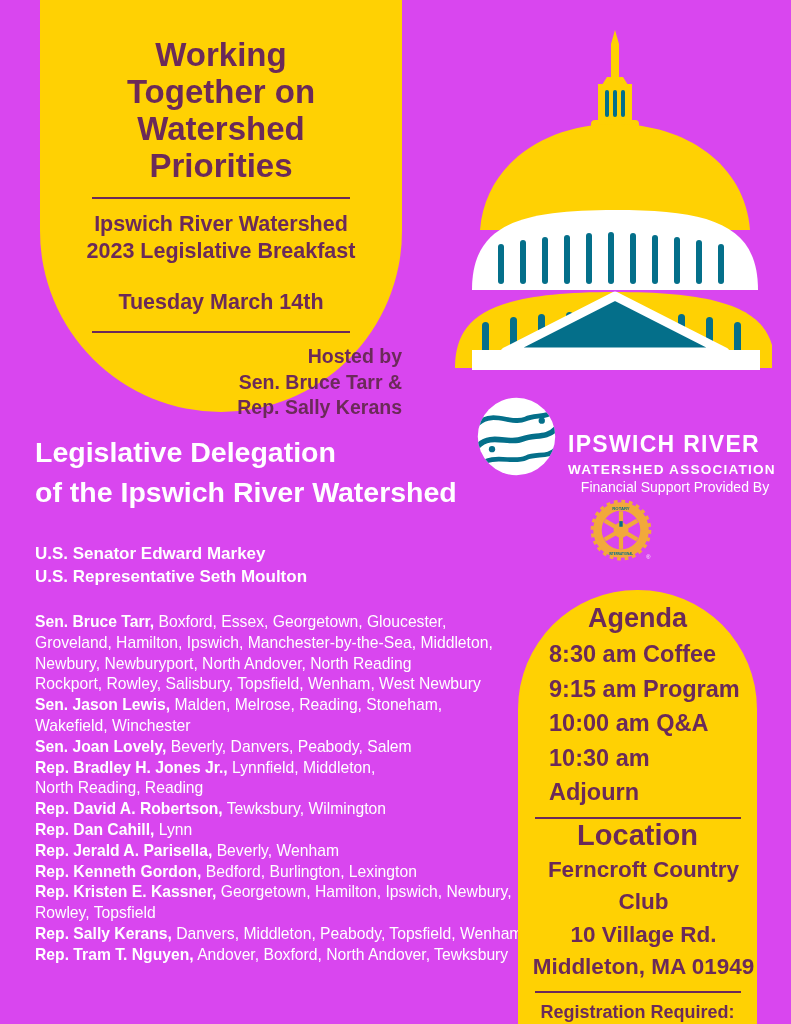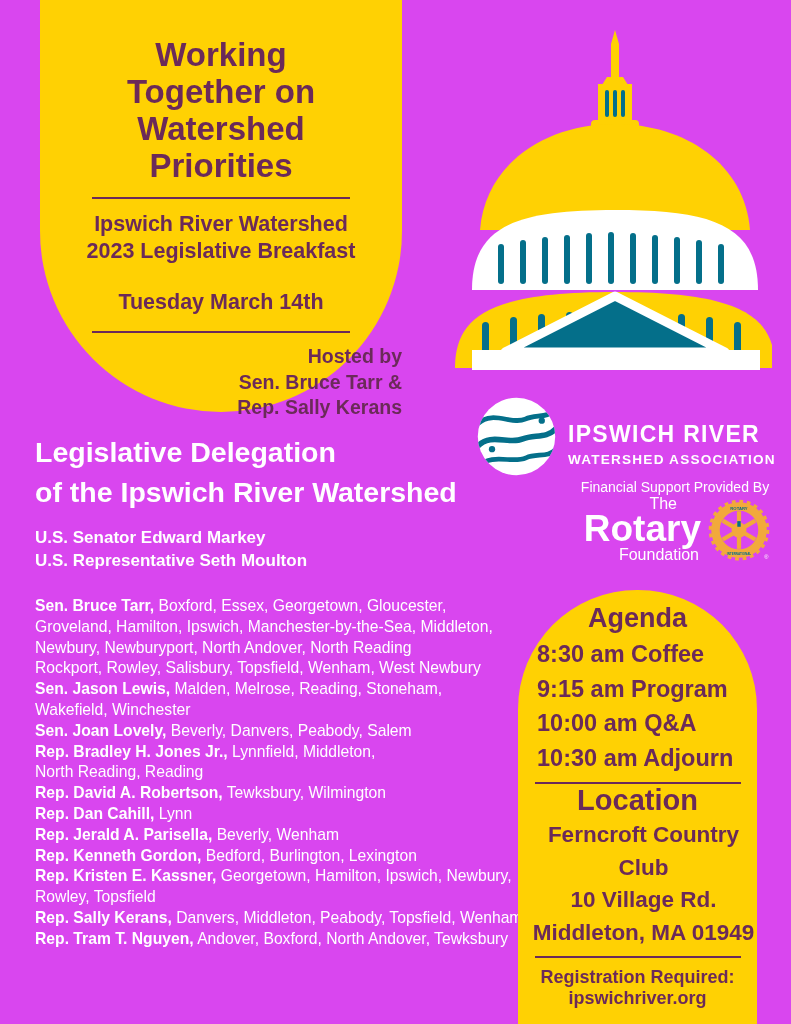--- a/index.html
+++ b/index.html
@@ -16,48 +16,48 @@
   .hero-sep2{width:258px;margin:16px auto 0;}
   .hero .subtitle{margin:12px 0 0;font-size:21.5px;line-height:27px;font-weight:700;}
   .hero .date{margin:25px 0 0;font-size:21.5px;font-weight:700;}
   .hero .hosted{margin:11px 0 0;font-size:19.5px;line-height:25.5px;font-weight:700;text-align:right;}
 
   
   .capitol{position:absolute;left:450px;top:28px;width:322px;height:345px;}
 
   
   .irwa-logo{position:absolute;left:477px;top:397px;width:79px;height:79px;}
-  .irwa-text{position:absolute;left:568px;top:421px;color:#fff;}
+  .irwa-text{position:absolute;left:568px;top:431px;color:#fff;}
   .irwa-text .l1{font-size:23px;font-weight:700;letter-spacing:1.3px;}
   .irwa-text .l2{font-size:13.6px;font-weight:700;letter-spacing:1.2px;margin-top:4px;}
 
   
   .support-label{position:absolute;left:545px;top:479px;width:260px;margin:0;text-align:center;
                  color:#fff;font-size:14px;}
   .rotary{position:absolute;left:583px;top:496px;display:flex;align-items:flex-start;color:#fff;}
   .rotary .rtxt{width:118px;}
   .rotary .the{font-size:16px;text-align:right;padding-right:24px;line-height:16px;}
   .rotary .rot{font-size:37px;font-weight:700;line-height:34px;text-align:right;}
   .rotary .fdn{font-size:16px;text-align:right;padding-right:2px;line-height:18px;}
   .rotary svg{margin-left:6px;margin-top:2px;}
 
   
   .delegation{position:absolute;left:35px;top:432px;width:505px;color:#fff;}
   .delegation h2{margin:0;font-size:28.5px;line-height:40px;font-weight:700;white-space:pre-line;}
-  .federal-block{margin-top:14px;margin-bottom:24px;}
+  .federal-block{margin-top:30px;margin-bottom:24px;}
   .federal-block p{margin:0;font-size:17px;line-height:23px;font-weight:700;}
   .member{margin:0;font-size:15.7px;line-height:20.8px;white-space:pre-line;}
   .member strong{font-weight:700;}
 
   
   .arch{position:absolute;left:518px;top:590px;width:239px;height:434px;background:#FFD103;
         border-radius:119px 119px 0 0;color:#6B2A59;text-align:center;}
   .arch h3{margin:0;font-weight:700;}
   .agenda-title{padding-top:13px;font-size:27px;}
-  .agenda-list{list-style:none;margin:3px 0 0;padding:0 0 0 19px;text-align:left;}
+  .agenda-list{list-style:none;margin:3px 12px 0;padding:0 0 0 19px;text-align:left;}
   .agenda-list li{font-size:23.5px;line-height:34.5px;font-weight:700;}
   .arch-sep{width:206px;margin:7px auto 0;border-top:2.5px solid #6B2A59;}
   .location-title{margin-top:1px;font-size:29px;}
   .location-lines{margin:2px 0 0;font-size:22.5px;line-height:32.5px;font-weight:700;padding-left:12px;}
   .registration{margin:9px 0 0;font-size:18px;line-height:21px;font-weight:700;}
 </style>
 </head>
 <body>
 
 <div class="page">
@@ -140,25 +140,20 @@
     <circle cx="82" cy="30" r="4" fill="#046F8A"></circle>
     <circle cx="19" cy="66" r="4" fill="#046F8A"></circle>
   </svg>
   <div class="irwa-text">
     <div class="l1">IPSWICH RIVER</div>
     <div class="l2">WATERSHED ASSOCIATION</div>
   </div>
 
   <p class="support-label">Financial Support Provided By</p>
   <div class="rotary">
-    <div class="rtxt">
-      <div class="the">The</div>
-      <div class="rot">Rotary</div>
-      <div class="fdn">Foundation</div>
-    </div>
     <svg width="64" height="66" viewBox="0 0 68 68" aria-hidden="true">
       <circle cx="34" cy="33" r="29" fill="none" stroke="#F2A93B" stroke-width="6.5" stroke-dasharray="3.8,3.8"></circle>
       <circle cx="34" cy="33" r="25" fill="none" stroke="#F2A93B" stroke-width="9"></circle>
       <g stroke="#F2A93B" stroke-width="4.5">
         <line x1="34" y1="33" x2="34" y2="13"></line>
         <line x1="34" y1="33" x2="51.3" y2="23"></line>
         <line x1="34" y1="33" x2="51.3" y2="43"></line>
         <line x1="34" y1="33" x2="34" y2="53"></line>
         <line x1="34" y1="33" x2="16.7" y2="43"></line>
         <line x1="34" y1="33" x2="16.7" y2="23"></line>

